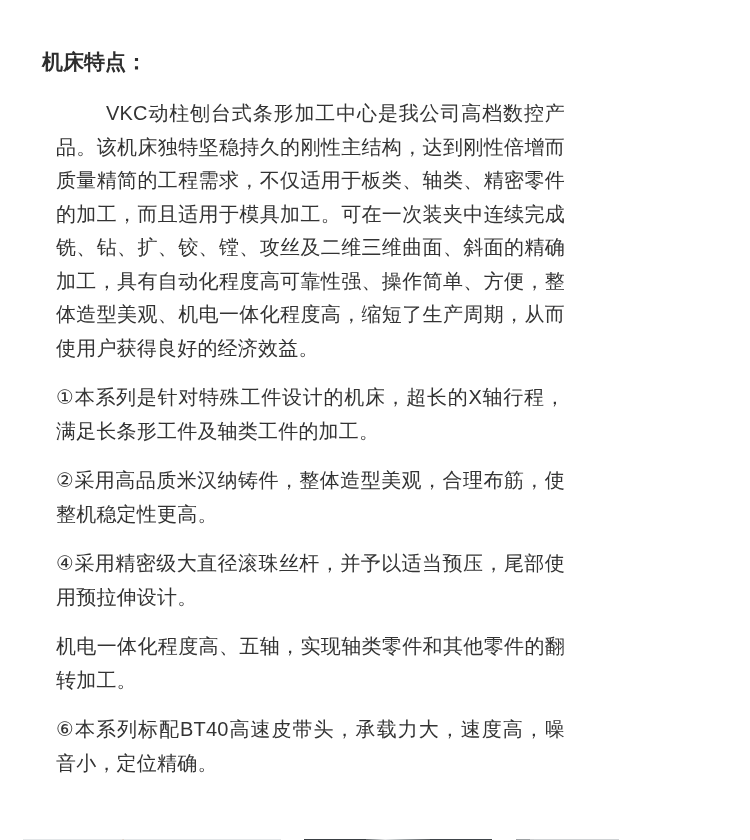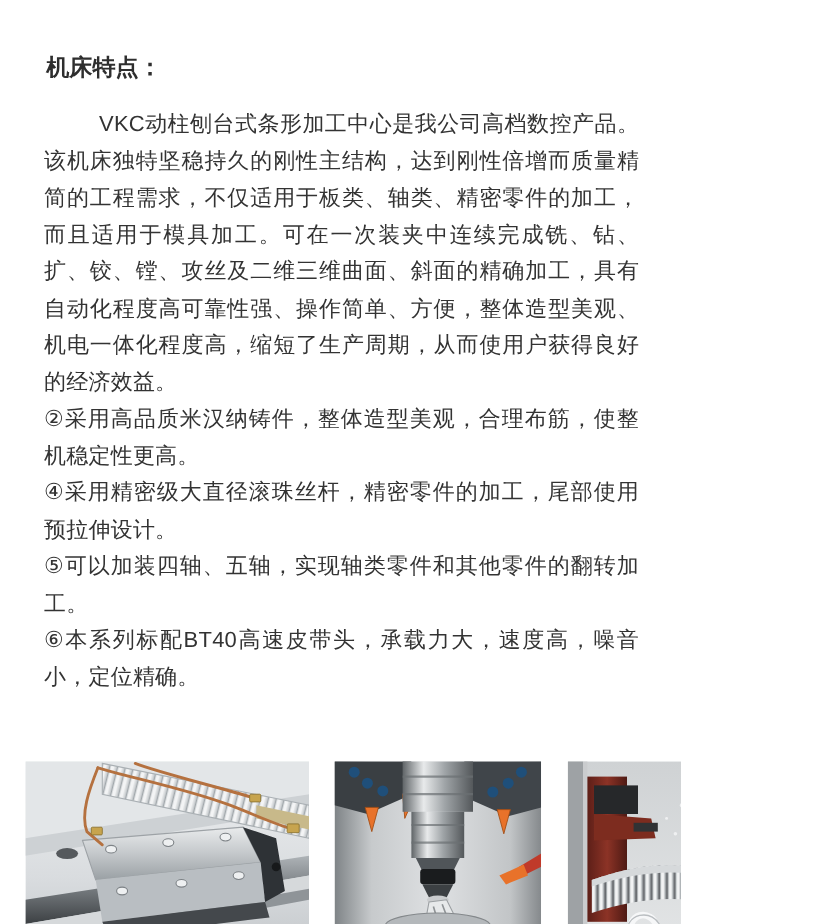--- a/index.html
+++ b/index.html
@@ -14,21 +14,21 @@
   }
   .content { padding: 49px 38px 0 40px; }
   .heading {
     font-size: 21px;
     line-height: 26px;
     font-weight: 700;
     margin: 0 0 22px 2px;
     color: #2e2e2e;
   }
   .para {
-    margin: 0;
+    margin: 16px;
     font-size: 20px;
     line-height: 33.5px;
     text-align: justify;
     color: #333333;
     letter-spacing: 0.2px;
   }
   .intro { text-indent: 50px; }
   .photos {
     display: flex;
     align-items: flex-start;
@@ -41,23 +41,24 @@
   .photo2 { width: 188px; margin-right: 24px; }
   .photo3 { width: 202px; }
 </style>
 </head>
 <body>
 
 <div class="page">
   <div class="content">
     <h2 class="heading">机床特点：</h2>
     <p class="para intro">VKC动柱刨台式条形加工中心是我公司高档数控产品。该机床独特坚稳持久的刚性主结构，达到刚性倍增而质量精简的工程需求，不仅适用于板类、轴类、精密零件的加工，而且适用于模具加工。可在一次装夹中连续完成铣、钻、扩、铰、镗、攻丝及二维三维曲面、斜面的精确加工，具有自动化程度高可靠性强、操作简单、方便，整体造型美观、机电一体化程度高，缩短了生产周期，从而使用户获得良好的经济效益。</p>
+    <p class="para">①本系列是针对特殊工件设计的机床，超长的X轴行程，满足长条形工件及轴类工件的加工。</p>
     <p class="para">②采用高品质米汉纳铸件，整体造型美观，合理布筋，使整机稳定性更高。</p>
-    <p class="para">④采用精密级大直径滚珠丝杆，精密零件的加工，尾部使用预拉伸设计。</p>
-    <p class="para">⑤可以加装四轴、五轴，实现轴类零件和其他零件的翻转加工。</p>
+    <p class="para">④采用精密级大直径滚珠丝杆，并予以适当预压，尾部使用预拉伸设计。</p>
+    <p class="para">机电一体化程度高、五轴，实现轴类零件和其他零件的翻转加工。</p>
     <p class="para">⑥本系列标配BT40高速皮带头，承载力大，速度高，噪音小，定位精确。</p>
   </div>
 
   <div class="photos">
 
     <div class="photo photo1">
       <svg width="258" height="176" viewBox="0 0 258 176" xmlns="http://www.w3.org/2000/svg">
         <defs>
           <linearGradient id="p1bg" x1="0" y1="0" x2="0" y2="1">
             <stop offset="0" stop-color="#eef0f1"></stop>

